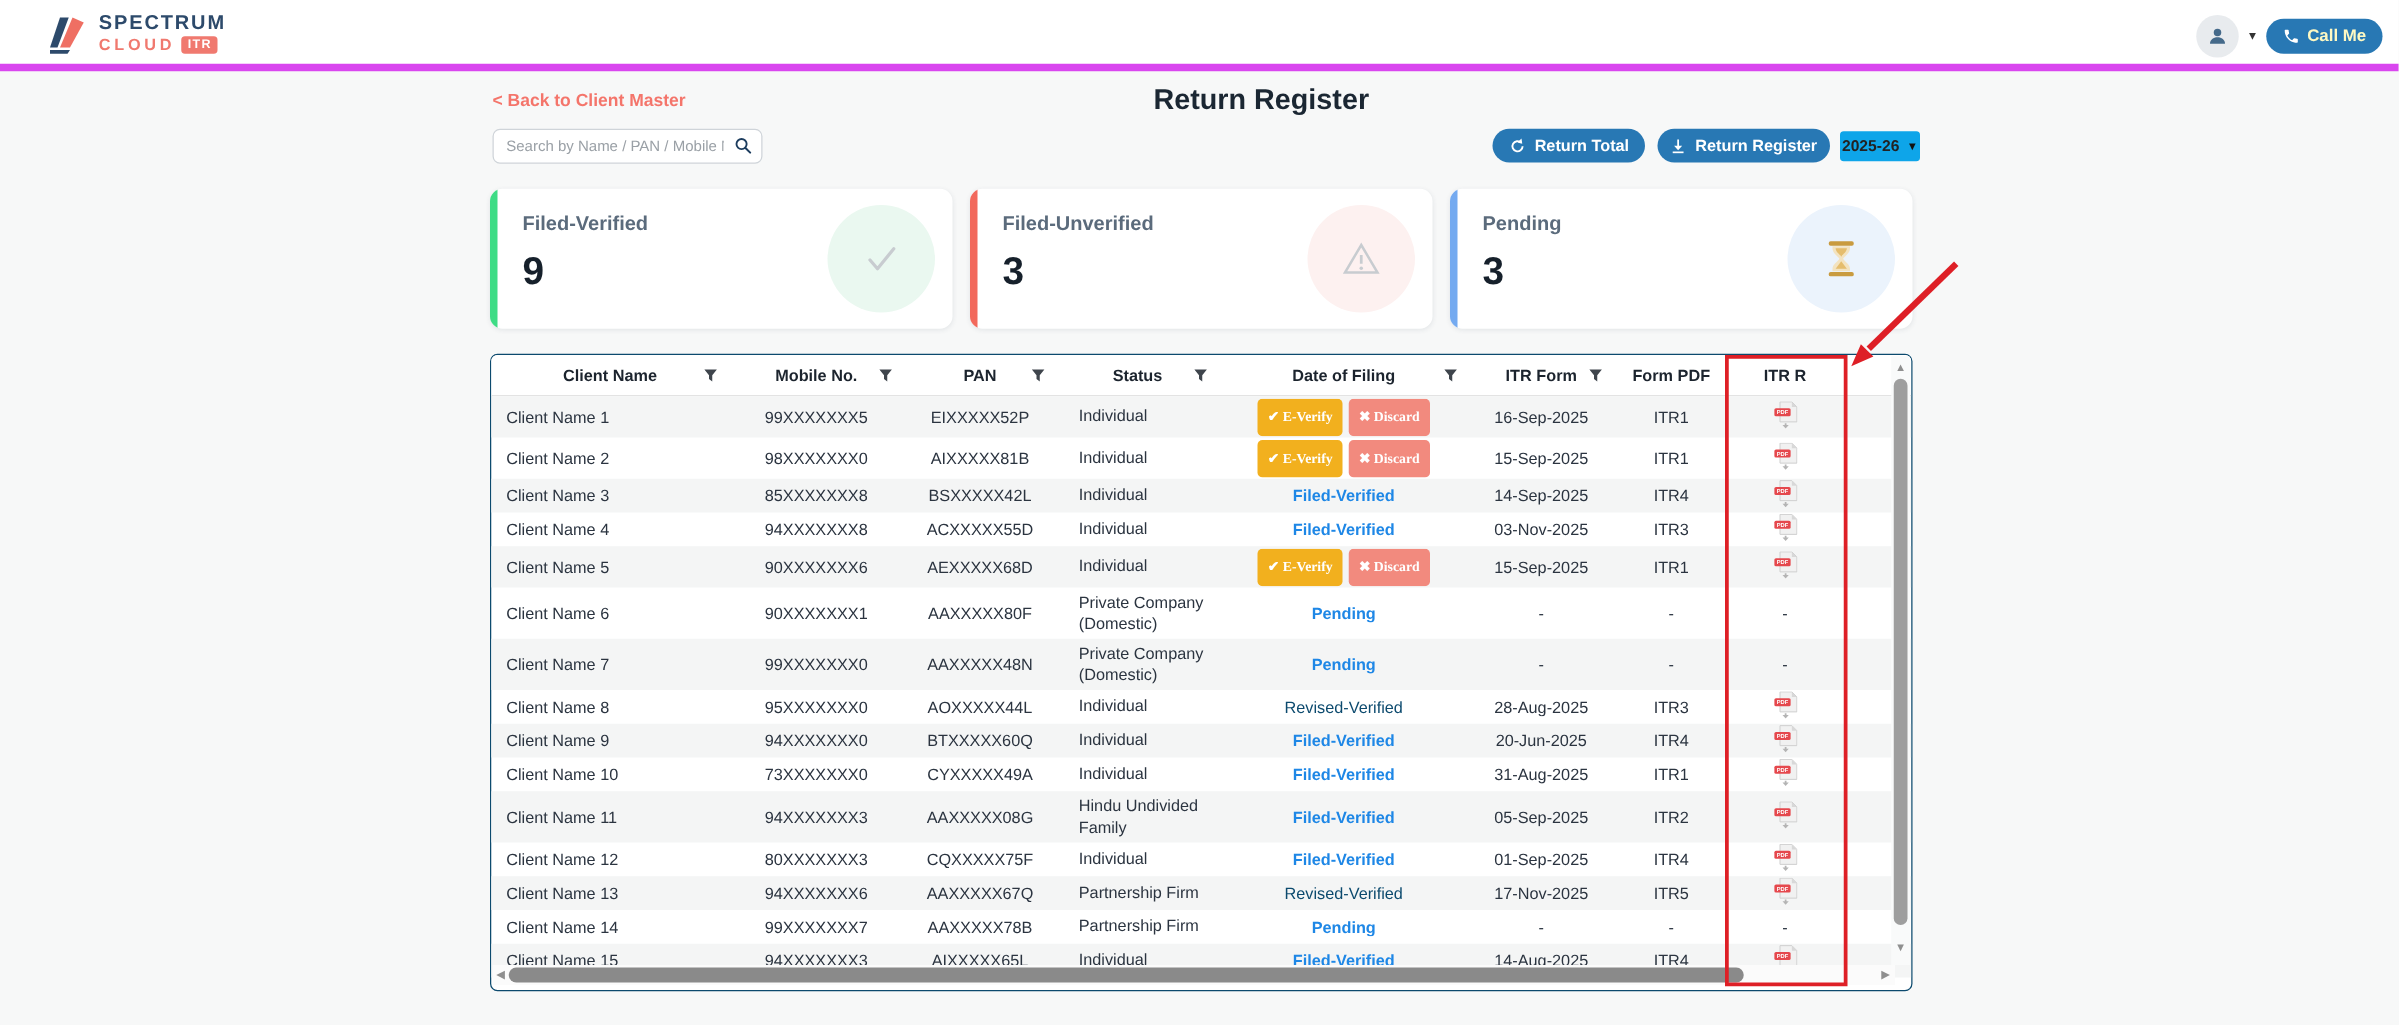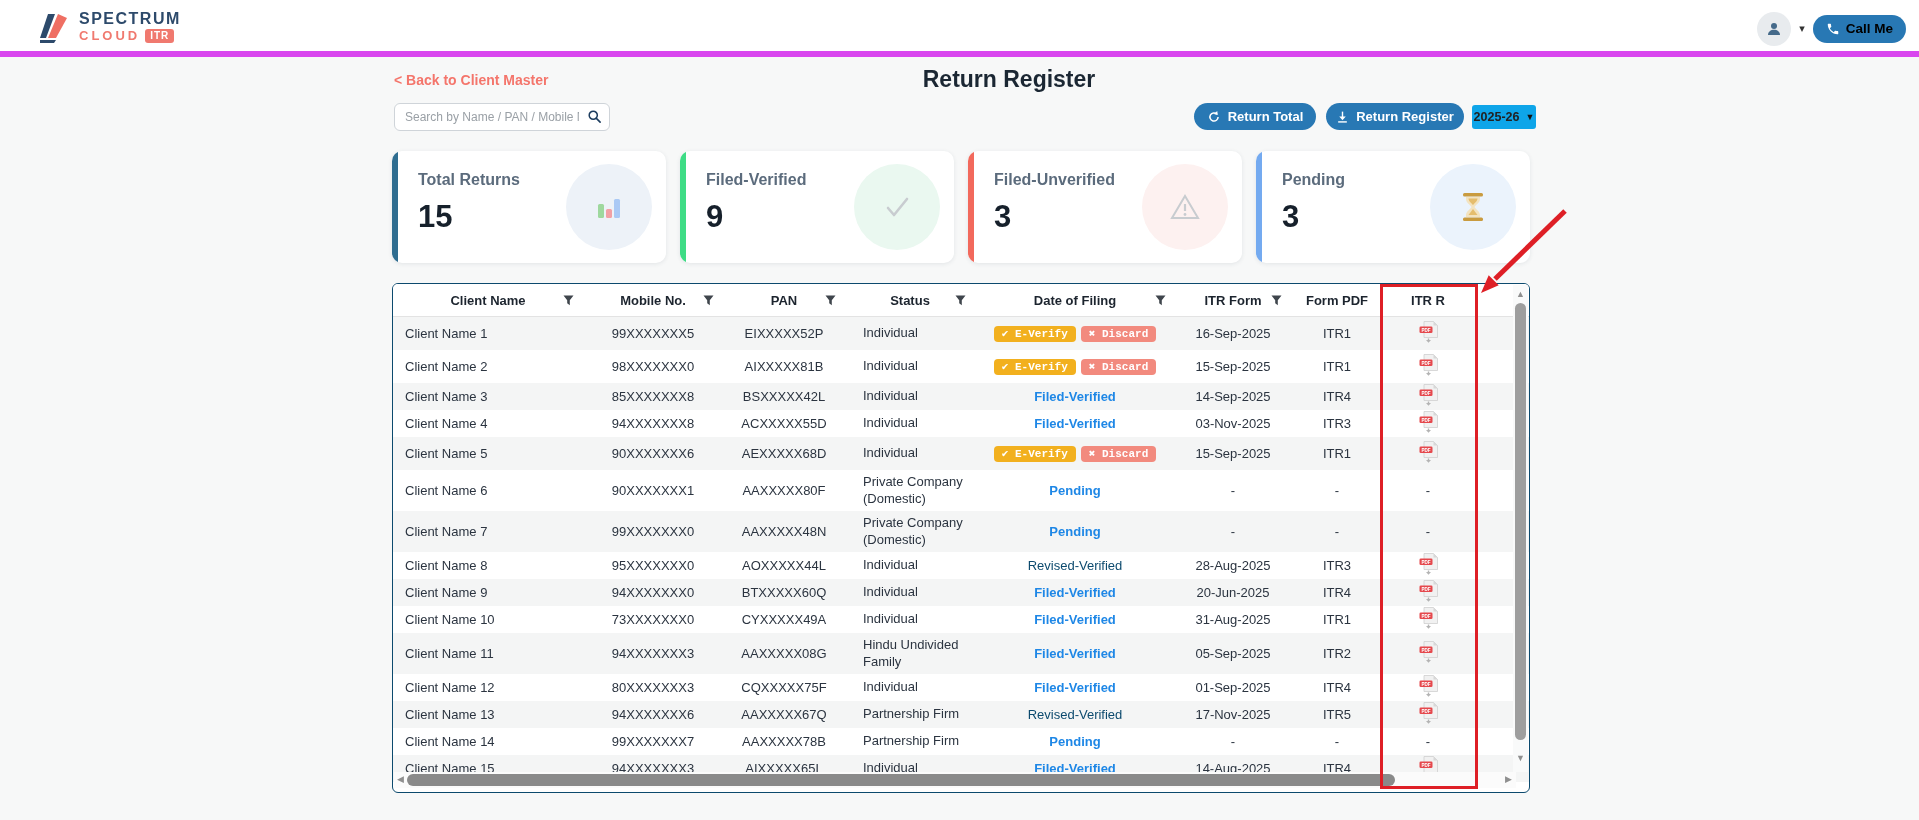--- a/index.html
+++ b/index.html
@@ -8,21 +8,21 @@
 
   
   .topbar { position:absolute; left:0; top:0; width:1919px; height:57px; background:#fff; border-bottom:6px solid #d946ef; }
   .logo { position:absolute; left:36px; top:9px; display:flex; align-items:center; gap:7px; }
   .logo-text .l1 { font-size:16px; font-weight:800; color:#2d4a6b; letter-spacing:1.5px; line-height:1.1; }
   .logo-text .l2 { display:flex; align-items:center; gap:5px; font-size:13px; font-weight:700; color:#f0796f; letter-spacing:3px; line-height:1.2; }
   .itr-badge { background:#f0796f; color:#fff; font-size:10px; font-weight:800; letter-spacing:1px; padding:1px 5px; border-radius:3px; }
   .top-right { position:absolute; right:13px; top:0; height:57px; display:flex; align-items:center; gap:8px; }
   .avatar { width:34px; height:34px; border-radius:50%; background:#e8ebee; display:flex; align-items:center; justify-content:center; cursor:pointer; }
   .user-caret { font-size:11px; color:#333; cursor:pointer; }
-  .call-btn { display:flex; align-items:center; gap:6px; background:#2878b4; color:#000000; border:none; border-radius:15px; height:28px; padding:0 13px; font-size:13.5px; font-weight:700; font-family:"Liberation Sans",sans-serif; cursor:pointer; }
+  .call-btn { display:flex; align-items:center; gap:6px; background:#2878b4; color:#fef9c3; border:none; border-radius:15px; height:28px; padding:0 13px; font-size:13.5px; font-weight:700; font-family:"Liberation Sans",sans-serif; cursor:pointer; }
 
   
   .back-link { position:absolute; left:394px; top:72px; font-size:14px; font-weight:700; color:#f4756b; text-decoration:none; cursor:pointer; }
   .page-title { position:absolute; left:1009px; top:66px; transform:translateX(-50%); font-size:23px; font-weight:700; color:#1b2733; white-space:nowrap; }
   .search-wrap { position:absolute; left:394px; top:103px; width:216px; height:28px; }
   .search-wrap input { width:100%; height:100%; border:1px solid #cfd4d9; border-radius:6px; padding:0 30px 0 10px; font-size:12px; color:#333; font-family:"Liberation Sans",sans-serif; background:#fff; outline:none; }
   .search-wrap input::placeholder { color:#9aa0a6; }
   .search-ico { position:absolute; right:8px; top:6px; }
 
   .btn-blue { position:absolute; top:103px; height:27px; display:flex; align-items:center; justify-content:center; gap:7px; background:#2878b4; color:#fff; border:none; border-radius:14px; font-size:13px; font-weight:700; font-family:"Liberation Sans",sans-serif; cursor:pointer; }
@@ -48,21 +48,21 @@
   .row { font-size:13px; color:#2b3440; }
   .row.stripe { background:#f4f5f5; }
   .h27 { height:27px; } .h33 { height:33px; } .h41 { height:41px; }
   .cell { text-align:center; overflow:hidden; }
   .cell-name { text-align:left; padding-left:12px; }
   .cell-status { text-align:left; padding-left:18px; line-height:1.25; }
   .cell-status span { display:inline-block; max-width:112px; }
   .link { color:#1e87e6; font-weight:600; cursor:pointer; }
   .plain { color:#0c4a6e; font-weight:400; }
   .fbtns { display:flex; align-items:center; justify-content:center; gap:5px; }
-  .bv { border:none; border-radius:4px; color:#fff; font-size:11px; font-weight:700; height:16px; padding:4px 8px; display:flex; align-items:center; gap:4px; font-family:Liberation Mono, monospace; cursor:pointer; white-space:nowrap; }
+  .bv { border:none; border-radius:4px; color:#fff; font-size:11px; font-weight:700; height:30px; padding:4px 8px; display:flex; align-items:center; gap:4px; font-family:Liberation Serif, serif; cursor:pointer; white-space:nowrap; }
   .bv.ev { background:#f2b01e; }
   .bv.dc { background:#f28a7e; }
   .pdf-cell { display:flex; align-items:center; justify-content:center; cursor:pointer; }
 
   
   .vscroll { position:absolute; top:1px; right:1px; width:15px; height:487px; background:#f9fafa; }
   .vscroll .arr { position:absolute; left:0; width:15px; text-align:center; font-size:9px; color:#8f8f8f; cursor:pointer; }
   .vscroll .a-up { top:4px; } .vscroll .a-dn { top:468px; }
   .vthumb { position:absolute; left:2px; top:18px; width:11px; height:437px; background:#9e9e9e; border-radius:6px; cursor:pointer; }
   .hscroll { position:absolute; left:1px; top:488px; width:1122px; height:16px; background:#fbfbfb; }
@@ -137,32 +137,20 @@
   <span>Return Register</span>
 </button>
 
 <div class="year-select">
   <span>2025-26</span>
   <span class="car">▼</span>
 </div>
 
 <div class="cards" id="cards">
     <div class="card">
-      <div class="accent" style="background:#2f6d90"></div>
-      <div class="clabel">Total Returns</div>
-      <div class="cvalue">15</div>
-      <div class="circle" style="background:#edf2f8">
-        <svg width="30" height="30" viewBox="0 0 30 30">
-          <rect x="4" y="12" width="6" height="14" rx="1.5" fill="#9ed89e"></rect>
-          <rect x="12" y="17" width="6" height="9" rx="1.5" fill="#f2a0a5"></rect>
-          <rect x="20" y="7" width="6" height="19" rx="1.5" fill="#aac9f5"></rect>
-        </svg>
-      </div>
-    </div>
-    <div class="card">
       <div class="accent" style="background:#3edc85"></div>
       <div class="clabel">Filed-Verified</div>
       <div class="cvalue">9</div>
       <div class="circle" style="background:#eaf8f0">
         <svg width="34" height="34" viewBox="0 0 34 34">
           <polyline points="8,18 14,25 27,9" fill="none" stroke="#c8ccd0" stroke-width="2.6" stroke-linecap="round" stroke-linejoin="round"></polyline>
         </svg>
       </div>
     </div>
     <div class="card">

